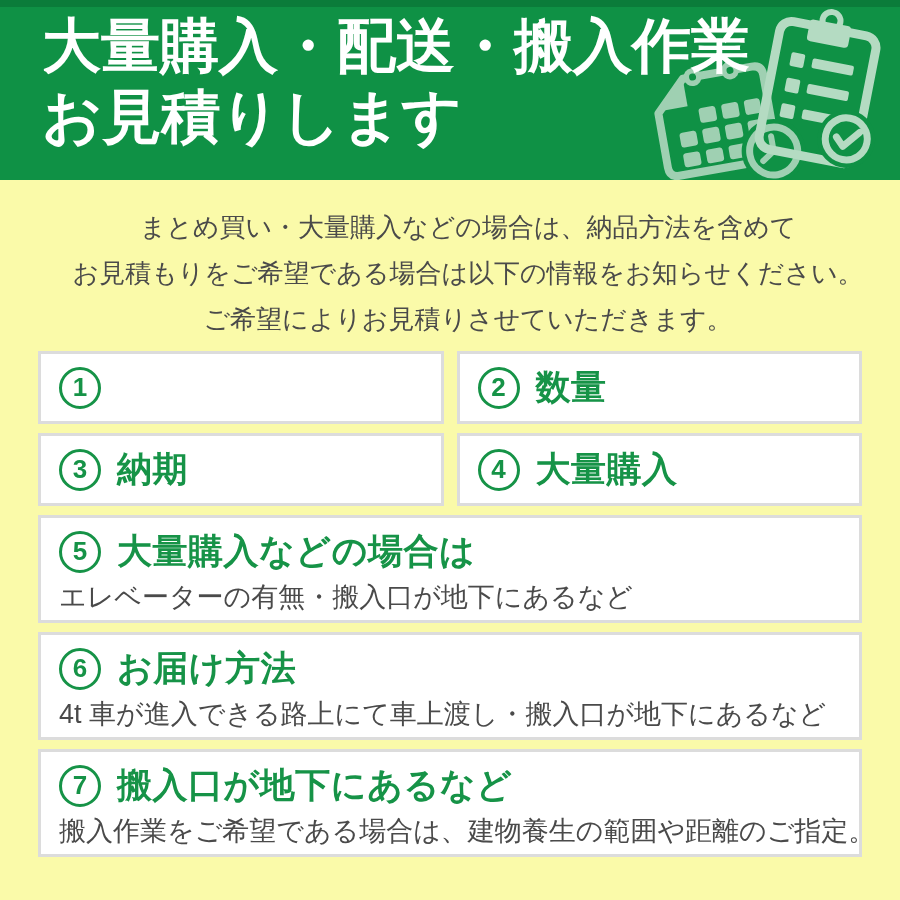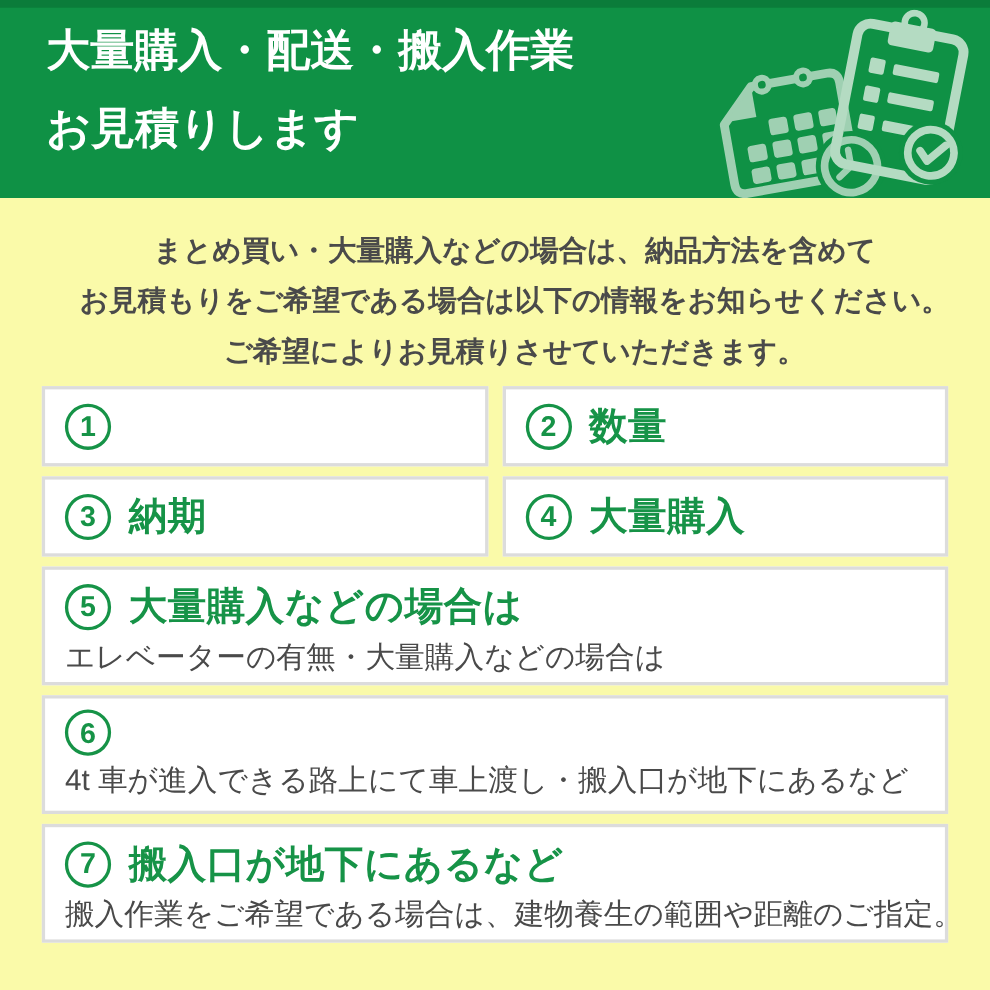--- a/index.html
+++ b/index.html
@@ -15,40 +15,40 @@
   .header{
     position:relative;width:900px;height:180px;
     background:#0f9145;overflow:hidden;
   }
   .header .top-strip{
     position:absolute;top:0;left:0;width:100%;height:7px;
     background:#0b7c3a;
   }
   .header-title{
     position:absolute;left:42px;top:11px;z-index:2;
-    color:#ffffff;font-weight:bold;font-size:40px;line-height:71px;
+    color:#ffffff;font-weight:bold;font-size:59px;line-height:71px;
     letter-spacing:0px;white-space:nowrap;
   }
   .header-icons{
     position:absolute;right:0px;top:0px;width:245px;height:180px;z-index:1;
   }
   .icon-calendar{
     position:absolute;left:-5px;top:42px;
     transform:rotate(-10deg);
   }
   .icon-clipboard{
     position:absolute;left:100px;top:8px;
     transform:rotate(11deg);
   }
   
   .intro{
     padding:24px 10px 0 10px;
     text-align:center;
     color:#4a4a4a;font-size:26px;line-height:46px;
-    font-weight:700;
+    font-weight:400;
     margin-left:36px;
   }
   
   .grid{
     margin:9px 38px 0 38px;
     display:grid;
     grid-template-columns:1fr 1fr;
     column-gap:13px;row-gap:9px;
   }
   .box{
@@ -174,26 +174,27 @@
     <div class="box half">
       <span class="num">4</span>
       <span class="box-title">大量購入</span>
     </div>
 
     <div class="box full">
       <div class="box-head">
         <span class="num">5</span>
         <span class="box-title">大量購入などの場合は</span>
       </div>
-      <div class="box-note">エレベーターの有無・大量購入などの場合は</div>
+      <div class="box-note">エレベーターの有無・搬入口が地下にあるなど</div>
     </div>
 
     <div class="box full">
       <div class="box-head">
         <span class="num">6</span>
+        <span class="box-title">お届け方法</span>
       </div>
       <div class="box-note">4t 車が進入できる路上にて車上渡し・搬入口が地下にあるなど</div>
     </div>
 
     <div class="box full">
       <div class="box-head">
         <span class="num">7</span>
         <span class="box-title">搬入口が地下にあるなど</span>
       </div>
       <div class="box-note">搬入作業をご希望である場合は、建物養生の範囲や距離のご指定。</div>

